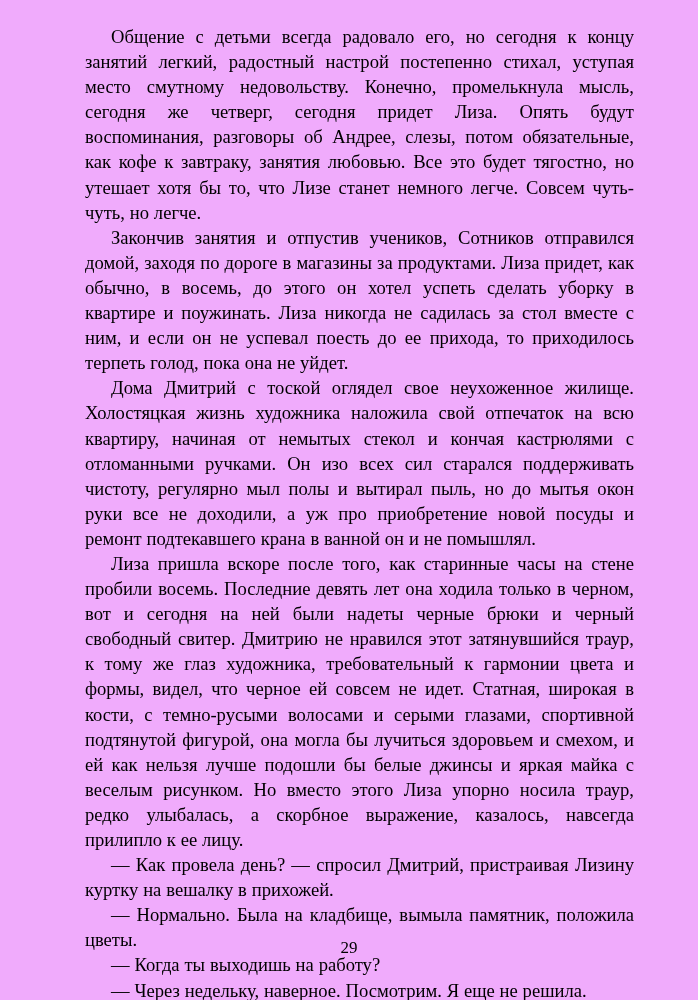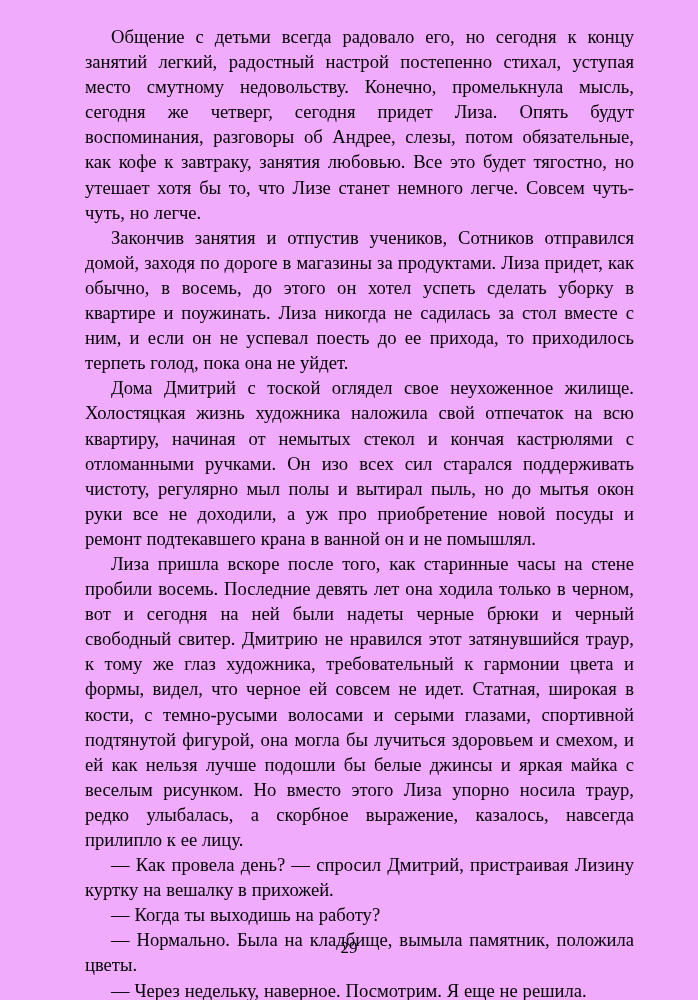--- a/index.html
+++ b/index.html
@@ -65,21 +65,21 @@
 <body>
 
 <div class="page">
 
   <div class="text-block">
     <p class="para">Общение с детьми всегда радовало его, но сегодня к концу занятий легкий, радостный настрой постепенно стихал, уступая место смутному недовольству. Конечно, промелькнула мысль, сегодня же четверг, сегодня придет Лиза. Опять будут воспоминания, разговоры об Андрее, слезы, потом обязательные, как кофе к завтраку, занятия любовью. Все это будет тягостно, но утешает хотя бы то, что Лизе станет немного легче. Совсем чуть-чуть, но легче.</p>
     <p class="para">Закончив занятия и отпустив учеников, Сотников отправился домой, заходя по дороге в магазины за продуктами. Лиза придет, как обычно, в восемь, до этого он хотел успеть сделать уборку в квартире и поужинать. Лиза никогда не садилась за стол вместе с ним, и если он не успевал поесть до ее прихода, то приходилось терпеть голод, пока она не уйдет.</p>
     <p class="para">Дома Дмитрий с тоской оглядел свое неухоженное жилище. Холостяцкая жизнь художника наложила свой отпечаток на всю квартиру, начиная от немытых стекол и кончая кастрюлями с отломанными ручками. Он изо всех сил старался поддерживать чистоту, регулярно мыл полы и вытирал пыль, но до мытья окон руки все не доходили, а уж про приобретение новой посуды и ремонт подтекавшего крана в ванной он и не помышлял.</p>
     <p class="para">Лиза пришла вскоре после того, как старинные часы на стене пробили восемь. Последние девять лет она ходила только в черном, вот и сегодня на ней были надеты черные брюки и черный свободный свитер. Дмитрию не нравился этот затянувшийся траур, к тому же глаз художника, требовательный к гармонии цвета и формы, видел, что черное ей совсем не идет. Статная, широкая в кости, с темно-русыми волосами и серыми глазами, спортивной подтянутой фигурой, она могла бы лучиться здоровьем и смехом, и ей как нельзя лучше подошли бы белые джинсы и яркая майка с веселым рисунком. Но вместо этого Лиза упорно носила траур, редко улыбалась, а скорбное выражение, казалось, навсегда прилипло к ее лицу.</p>
     <p class="para dialogue">— Как провела день? — спросил Дмитрий, пристраивая Лизину куртку на вешалку в прихожей.</p>
+    <p class="para dialogue">— Нормально. Была на кладбище, вымыла памятник, положила цветы.</p>
     <p class="para dialogue short">— Когда ты выходишь на работу?</p>
-    <p class="para dialogue">— Нормально. Была на кладбище, вымыла памятник, положила цветы.</p>
     <p class="para dialogue short">— Через недельку, наверное. Посмотрим. Я еще не решила.</p>
 
   </div>
 
   <div class="page-number">29</div>
 
 </div>
 
 </body></html>

